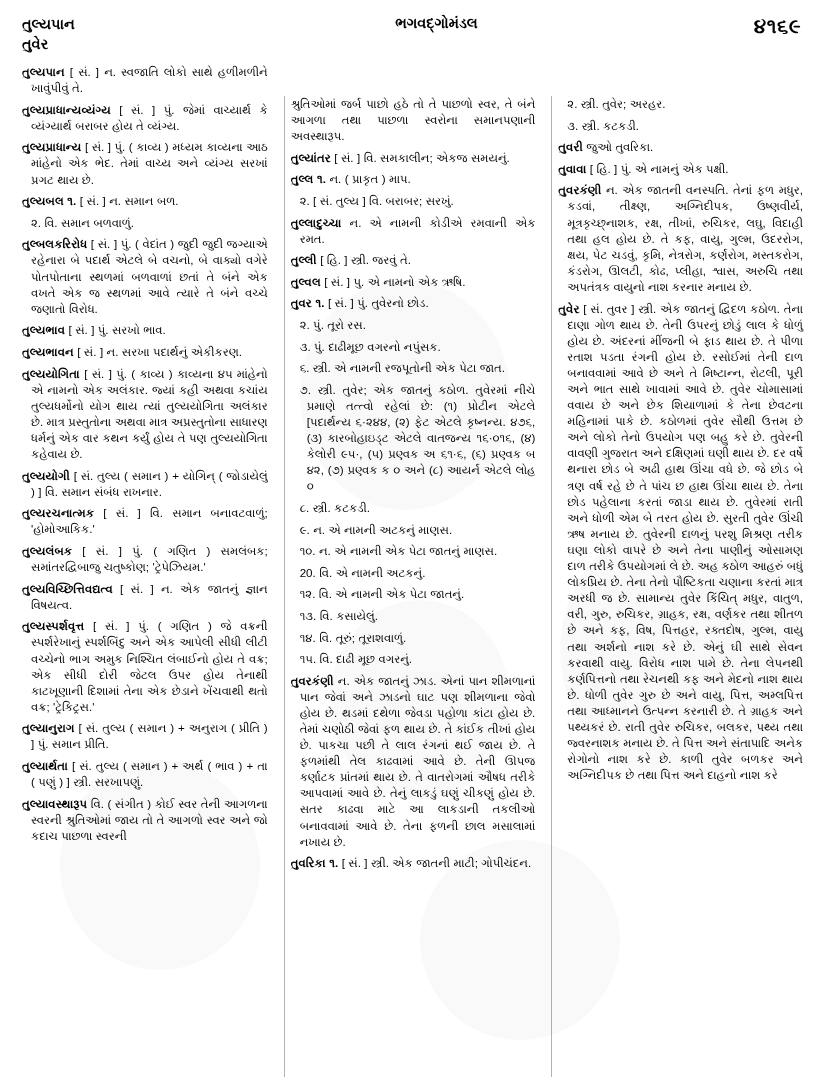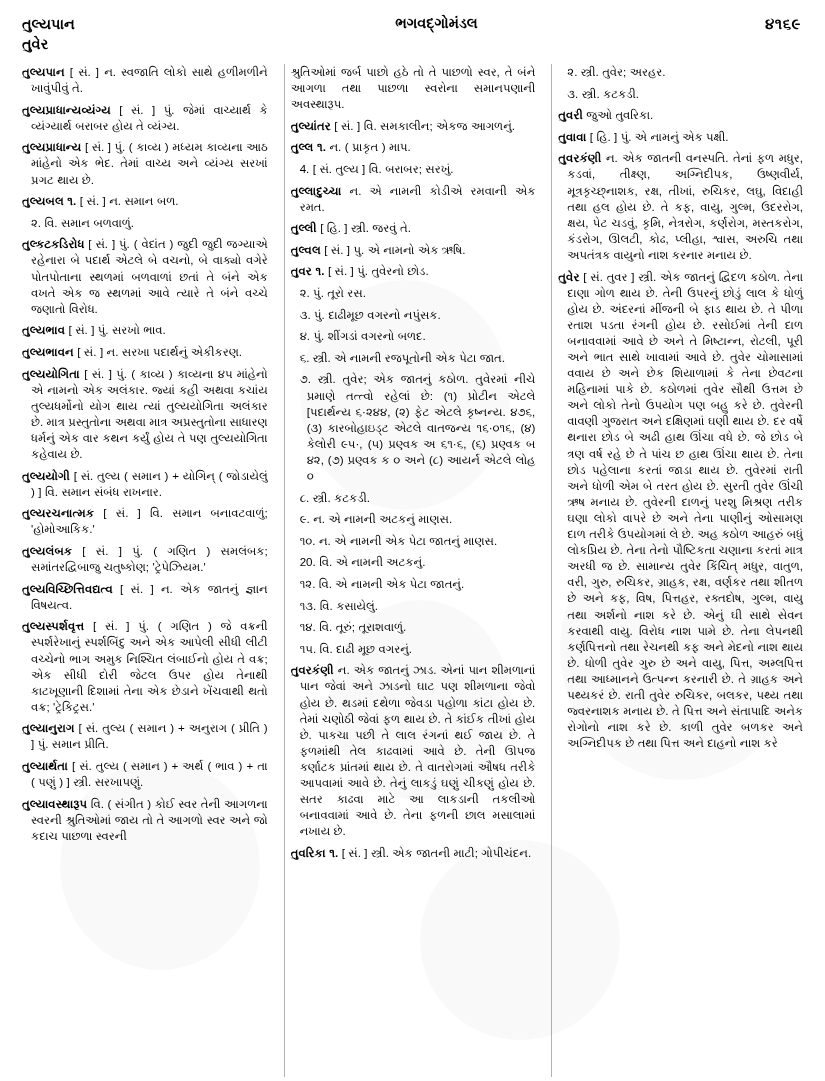--- a/index.html
+++ b/index.html
@@ -54,42 +54,42 @@
     position: absolute;
     left: 0; right: 0; top: 1px;
     text-align: center;
     font-size: 14.5px;
     font-weight: bold;
     padding-left: 48px;
   }
   .runhead-right {
     position: absolute;
     right: 24px; top: 1px;
-    font-size: 15px;
+    font-size: 20px;
     font-weight: bold;
     letter-spacing: 0.5px;
   }
 
   
   .columns {
     position: absolute;
     left: 16px;
     right: 14px;
     top: 64px;
     bottom: 4px;
     display: flex;
     gap: 8px;
   }
   .col {
     width: 265px;
     position: relative;
     padding: 0 8px 0 6px;
     box-sizing: border-box;
   }
-  .col + .col { border-left: 1px solid rgba(0,0,0,0.30); }
+  .col + .col { border-left: 1px solid rgba(0,0,0,0.30); margin-top: 32px; }
 
   .entry {
     margin: 0 0 5.5px 0;
     font-size: 11.6px;
     line-height: 16.1px;
     text-align: justify;
     text-justify: inter-word;
     text-indent: 0;
     padding-left: 9px;
     text-indent: -9px;
@@ -124,46 +124,45 @@
   </div>
 
   <div class="columns">
 
     <div class="col">
       <p class="entry"><span class="hw">તુલ્યપાન</span><span> [ સં. ] ન. સ્વજાતિ લોકો સાથે હળીમળીને ખાવુંપીવું તે.</span></p>
       <p class="entry"><span class="hw">તુલ્યપ્રાધાન્યવ્યંગ્ય</span><span> [ સં. ] પું. જેમાં વાચ્યાર્થ કે વ્યંગ્યાર્થ બરાબર હોય તે વ્યંગ્ય.</span></p>
       <p class="entry"><span class="hw">તુલ્યપ્રાધાન્ય</span><span> [ સં. ] પું. ( કાવ્ય ) મધ્યમ કાવ્યના આઠ માંહેનો એક ભેદ. તેમાં વાચ્ય અને વ્યંગ્ય સરખાં પ્રગટ થાય છે.</span></p>
       <p class="entry"><span class="hw">તુલ્યબલ ૧.</span><span> [ સં. ] ન. સમાન બળ.</span></p>
       <p class="entry sub">૨. વિ. સમાન બળવાળું.</p>
-      <p class="entry"><span class="hw">તુલ્કટકડિરોધ</span><span> [ સં. ] પું. ( વેદાંત ) જુદી જુદી જગ્યાએ રહેનારા બે પદાર્થ એટલે બે વચનો, બે વાક્યો વગેરે પોતપોતાના સ્થળમાં બળવાળાં છતાં તે બંને એક વખતે એક જ સ્થળમાં આવે ત્યારે તે બંને વચ્ચે જણાતો વિરોધ.</span></p>
+      <p class="entry"><span class="hw">તુલ્બલકરિરોધ</span><span> [ સં. ] પું. ( વેદાંત ) જુદી જુદી જગ્યાએ રહેનારા બે પદાર્થ એટલે બે વચનો, બે વાક્યો વગેરે પોતપોતાના સ્થળમાં બળવાળાં છતાં તે બંને એક વખતે એક જ સ્થળમાં આવે ત્યારે તે બંને વચ્ચે જણાતો વિરોધ.</span></p>
       <p class="entry"><span class="hw">તુલ્યભાવ</span><span> [ સં. ] પું. સરખો ભાવ.</span></p>
       <p class="entry"><span class="hw">તુલ્યભાવન</span><span> [ સં. ] ન. સરખા પદાર્થનું એકીકરણ.</span></p>
       <p class="entry"><span class="hw">તુલ્યયોગિતા</span><span> [ સં. ] પું. ( કાવ્ય ) કાવ્યના ૪૫ માંહેનો એ નામનો એક અલંકાર. જ્યાં કહી અથવા કચાંય તુલ્યધર્મોનો યોગ થાય ત્યાં તુલ્યયોગિતા અલંકાર છે. માત્ર પ્રસ્તુતોના અથવા માત્ર અપ્રસ્તુતોના સાધારણ ધર્મનું એક વાર કથન કર્યું હોય તે પણ તુલ્યયોગિતા કહેવાય છે.</span></p>
       <p class="entry"><span class="hw">તુલ્યયોગી</span><span> [ સં. તુલ્ય ( સમાન ) + યોગિન્ ( જોડાયેલું ) ] વિ. સમાન સંબંધ રાખનાર.</span></p>
       <p class="entry"><span class="hw">તુલ્યરચનાત્મક</span><span> [ સં. ] વિ. સમાન બનાવટવાળું; 'હોમોઆકિક.'</span></p>
       <p class="entry"><span class="hw">તુલ્યલંબક</span><span> [ સં. ] પું. ( ગણિત ) સમલંબક; સમાંતરદ્વિબાજુ ચતુષ્કોણ; 'ટ્રેપેઝિયમ.'</span></p>
       <p class="entry"><span class="hw">તુલ્યવિચ્છિત્તિવદ્યત્વ</span><span> [ સં. ] ન. એક જાતનું જ્ઞાન વિષયત્વ.</span></p>
       <p class="entry"><span class="hw">તુલ્યસ્પર્શવૃત્ત</span><span> [ સં. ] પું. ( ગણિત ) જે વક્રની સ્પર્શરેખાનું સ્પર્શબિંદુ અને એક આપેલી સીધી લીટી વચ્ચેનો ભાગ અમુક નિશ્ચિત લંબાઈનો હોય તે વક્ર; એક સીધી દોરી જેટલ ઉપર હોય તેનાથી કાટખૂણાની દિશામાં તેના એક છેડાને ખેંચવાથી થતો વક્ર; 'ટ્રેકિટ્રસ.'</span></p>
       <p class="entry"><span class="hw">તુલ્યાનુરાગ</span><span> [ સં. તુલ્ય ( સમાન ) + અનુરાગ ( પ્રીતિ ) ] પું. સમાન પ્રીતિ.</span></p>
       <p class="entry"><span class="hw">તુલ્યાર્થતા</span><span> [ સં. તુલ્ય ( સમાન ) + અર્થ ( ભાવ ) + તા ( પણું ) ] સ્ત્રી. સરખાપણું.</span></p>
       <p class="entry"><span class="hw">તુલ્યાવસ્થારૂપ</span><span> વિ. ( સંગીત ) કોઈ સ્વર તેની આગળના સ્વરની શ્રુતિઓમાં જાય તો તે આગળો સ્વર અને જો કદાચ પાછળા સ્વરની</span></p>
     </div>
 
     <div class="col">
       <p class="entry cont">શ્રુતિઓમાં જર્બ પાછો હઠે તો તે પાછળો સ્વર, તે બંને આગળા તથા પાછળા સ્વરોના સમાનપણાની અવસ્થારૂપ.</p>
-      <p class="entry"><span class="hw">તુલ્યાંતર</span><span> [ સં. ] વિ. સમકાલીન; એકજ આગળનું.</span></p>
+      <p class="entry"><span class="hw">તુલ્યાંતર</span><span> [ સં. ] વિ. સમકાલીન; એકજ સમયનું.</span></p>
       <p class="entry"><span class="hw">તુલ્લ ૧.</span><span> ન. ( પ્રાકૃત ) માપ.</span></p>
-      <p class="entry sub">4. [ સં. તુલ્ય ] વિ. બરાબર; સરખું.</p>
+      <p class="entry sub">૨. [ સં. તુલ્ય ] વિ. બરાબર; સરખું.</p>
       <p class="entry"><span class="hw">તુલ્લાદુચ્ચા</span><span> ન. એ નામની કોડીએ રમવાની એક રમત.</span></p>
       <p class="entry"><span class="hw">તુલ્લી</span><span> [ હિ. ] સ્ત્રી. જરવું તે.</span></p>
       <p class="entry"><span class="hw">તુલ્વલ</span><span> [ સં. ] પુ. એ નામનો એક ઋષિ.</span></p>
       <p class="entry"><span class="hw">તુવર ૧.</span><span> [ સં. ] પું. તુવેરનો છોડ.</span></p>
       <p class="entry sub">૨. પું. તૂરો રસ.</p>
       <p class="entry sub">૩. પું. દાઢીમૂછ વગરનો નપુંસક.</p>
-      <p class="entry sub">૪. પું. શીંગડાં વગરનો બળદ.</p>
       <p class="entry sub">૬. સ્ત્રી. એ નામની રજપૂતોની એક પેટા જાત.</p>
       <p class="entry sub">૭. સ્ત્રી. તુવેર; એક જાતનું કઠોળ. તુવેરમાં નીચે પ્રમાણે તત્ત્વો રહેલાં છે: (૧) પ્રોટીન એટલે [પદાર્થન્ય ૬·૨૪૪, (૨) ફેટ એટલે કૃષ્નન્ય. ૪૭૬, (૩) કારબોહાઇડ્ટ એટલે વાતજન્ય ૧૬·૦૧૬, (૪) કેલોરી ૯૫·, (૫) પ્રણ્વક અ ૬૧·૬, (૬) પ્રણ્વક બ ૪૨, (૭) પ્રણ્વક ક ૦ અને (૮) આયર્ન એટલે લોહ ૦</p>
       <p class="entry sub">૮. સ્ત્રી. કટકડી.</p>
       <p class="entry sub">૯. ન. એ નામની અટકનું માણસ.</p>
       <p class="entry sub">૧૦. ન. એ નામની એક પેટા જાતનું માણસ.</p>
       <p class="entry sub">20. વિ. એ નામની અટકનું.</p>
       <p class="entry sub">૧૨. વિ. એ નામની એક પેટા જાતનું.</p>
       <p class="entry sub">૧૩. વિ. કસાયેલું.</p>
       <p class="entry sub">૧૪. વિ. તૂરું; તૂરાશવાળું.</p>
       <p class="entry sub">૧૫. વિ. દાઢી મૂછ વગરનું.</p>

